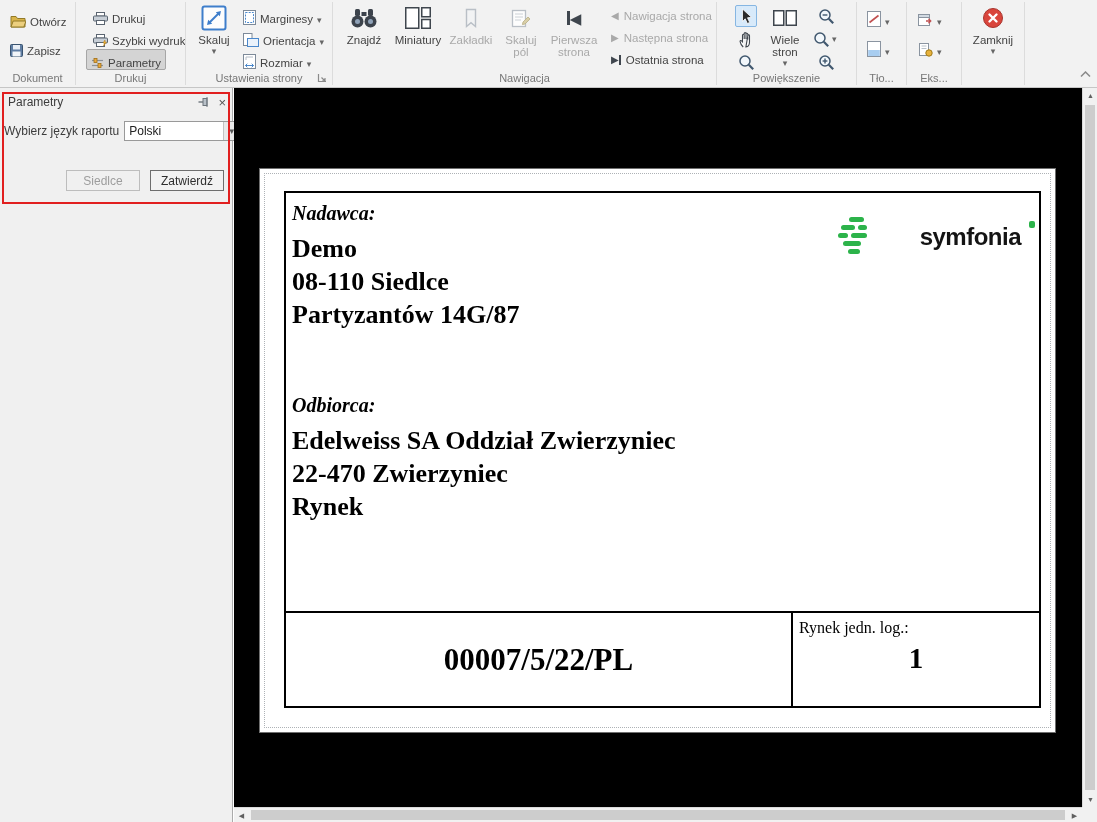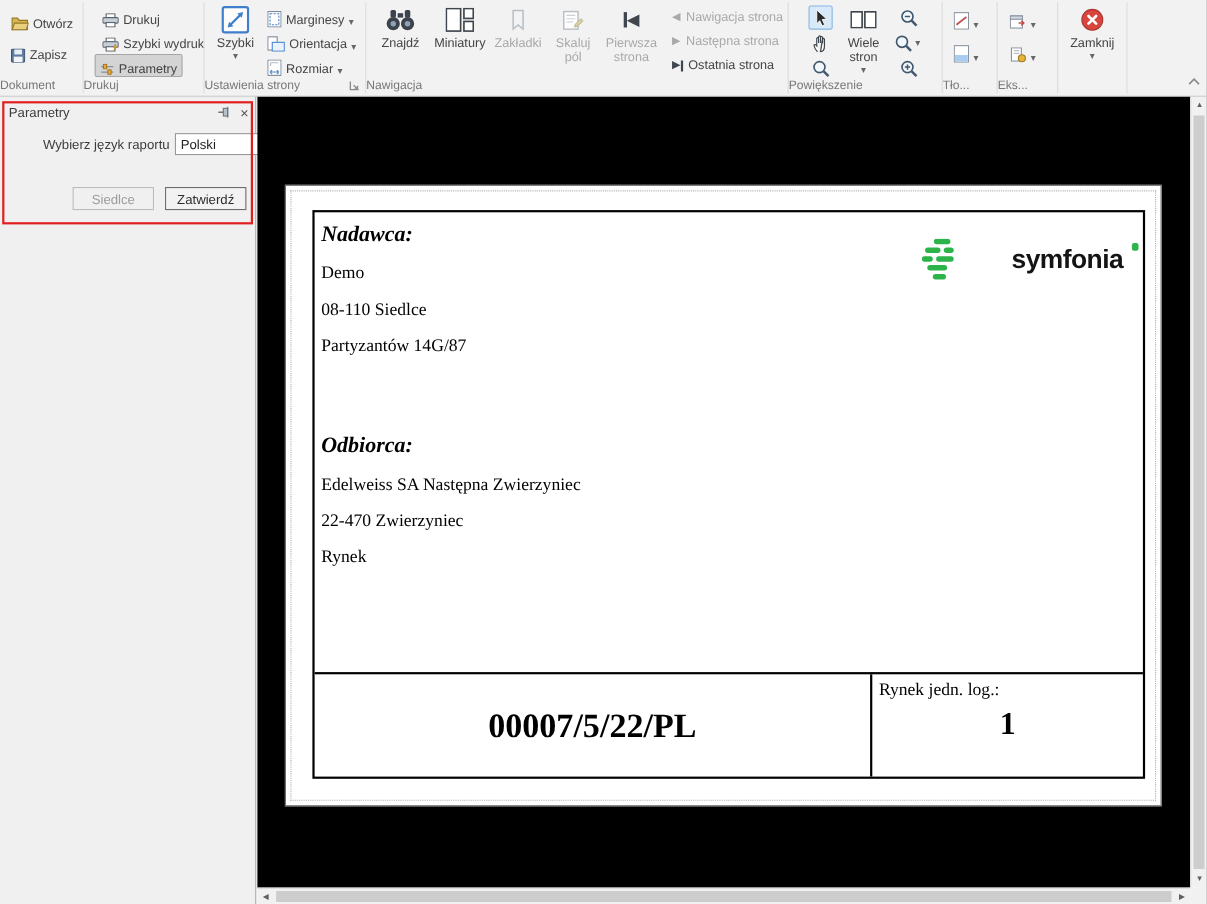--- a/index.html
+++ b/index.html
@@ -3,21 +3,21 @@
 <meta charset="utf-8">
 <style>
   * {margin:0;padding:0;box-sizing:border-box;}
   html,body {width:1097px;height:822px;}
   body {font-family:"Liberation Sans","DejaVu Sans",sans-serif;font-size:12px;color:#3c3c3c;overflow:hidden;background:#fff;cursor:default;}
   #app {position:relative;width:1097px;height:822px;}
 
   
   #ribbon {position:absolute;left:0;top:0;width:1097px;height:88px;background:#f2f2f2;border-bottom:1px solid #c6c6c6;}
   .rgroup {position:absolute;top:0;height:87px;}
-  .glabel {position:absolute;left:0;right:0;bottom:3px;font-size:11px;color:#777;white-space:nowrap;}
+  .glabel {position:absolute;left:0;right:0;bottom:3px;text-align:center;font-size:11px;color:#777;white-space:nowrap;}
   .rsep {position:absolute;top:2px;width:1px;height:83px;background:#dcdcdc;}
   .sbtn {position:absolute;display:flex;align-items:flex-end;gap:4px;height:21px;padding:0 4px;font-size:11.5px;white-space:nowrap;border:1px solid transparent;border-radius:2px;color:#444;}
   .sel {background:#d4d4d4;border-color:#a6a6a6;}
   .bbtn {position:absolute;display:flex;flex-direction:column;align-items:center;font-size:11.5px;text-align:center;border:1px solid transparent;border-radius:2px;color:#444;}
   .bbtn .icw {height:28px;display:flex;align-items:center;justify-content:center;}
   .blbl {line-height:12px;margin-top:2px;}
   .ddn {font-size:9px;color:#666;line-height:9px;margin-top:1px;}
   .dis {color:#a9a9a9 !important;}
   .tool {position:absolute;width:22px;height:22px;display:flex;align-items:center;justify-content:center;border:1px solid transparent;border-radius:2px;}
   .tool.sel2 {background:#d8eafa;border-color:#86b6e2;}
@@ -27,36 +27,36 @@
   .tri {font-size:10px;line-height:10px;}
   .navrow {position:absolute;display:flex;align-items:center;gap:5px;height:20px;font-size:11.5px;white-space:nowrap;color:#444;}
   .launcher {position:absolute;right:4px;bottom:3px;width:12px;height:12px;display:flex;align-items:center;justify-content:center;}
   .collapse-btn {position:absolute;left:1076px;top:66px;width:18px;height:16px;display:flex;align-items:center;justify-content:center;}
 
   
   #panel {position:absolute;left:0;top:88px;width:233px;height:734px;background:#f0f0f0;border-right:1px solid #ababab;}
   .phead {position:absolute;left:8px;right:6px;top:7px;display:flex;align-items:center;}
   .ptitle {flex:1;font-size:12px;color:#3c3c3c;}
   .phicon {margin-left:8px;color:#555;font-size:13px;line-height:13px;}
-  .prow {position:absolute;left:4px;top:33px;display:flex;align-items:center;gap:5px;white-space:nowrap;padding-left:35px;}
+  .prow {position:absolute;left:4px;top:33px;display:flex;align-items:center;gap:5px;white-space:nowrap;}
   .combo {width:116px;height:20px;background:#fff;border:1px solid #999;display:flex;align-items:center;}
   .combo-val {flex:1;padding-left:4px;font-size:12px;color:#222;}
   .combo-btn {width:16px;height:18px;background:#e9e9e9;border-left:1px solid #c2c2c2;display:flex;align-items:center;justify-content:center;color:#555;font-size:9px;}
   .pbtns {position:absolute;top:82px;left:0;right:8px;display:flex;justify-content:flex-end;gap:10px;}
   .btn {width:74px;height:21px;font-size:12px;font-family:inherit;background:#f0f0f0;border:1px solid #bdbdbd;color:#9d9d9d;}
   .btn.primary {border-color:#6e6e6e;color:#2e2e2e;background:#f2f2f2;}
   .redbox {position:absolute;left:2px;top:4px;width:228px;height:112px;border:2px solid #e11f1f;pointer-events:none;z-index:6;}
 
   
   #preview {position:absolute;left:234px;top:88px;width:848px;height:719px;background:#000000;}
   #page {position:absolute;left:25px;top:80px;width:797px;height:565px;background:#fff;border:1px solid #6f6f6f;}
   .mguide {position:absolute;left:4px;top:4px;right:4px;bottom:4px;border:1px dotted #aeb2b6;}
   #cframe {position:absolute;left:24px;top:22px;width:757px;height:517px;border:2px solid #000;font-family:"Liberation Serif","DejaVu Serif",serif;color:#000;}
   .doc-label {font-size:20px;font-weight:bold;font-style:italic;line-height:24px;margin-bottom:7px;}
-  .doc-line {font-size:16px;font-weight:normal;line-height:33px;}
+  .doc-line {font-size:26px;font-weight:bold;line-height:33px;}
   .sender {position:absolute;left:6px;top:8px;}
   .recipient {position:absolute;left:6px;top:200px;}
   .logo {position:absolute;right:18px;top:24px;display:flex;align-items:center;gap:10px;}
   .logo-text-wrap {position:relative;font-family:"Liberation Sans",sans-serif;font-size:24px;font-weight:600;color:#141414;letter-spacing:-0.5px;line-height:40px;margin-left:40px;}
   .idot {position:absolute;left:109px;top:4px;width:6px;height:7px;background:#2cb34a;border-radius:2px;}
   .brow {position:absolute;left:0;right:0;bottom:0;height:95px;border-top:2px solid #000;display:flex;}
   .cellnum {width:505px;display:flex;align-items:center;justify-content:center;font-size:31px;font-weight:bold;}
   .cellunit {flex:1;border-left:2px solid #000;padding:5px 6px;}
   .unitlbl {font-size:16px;line-height:19px;}
   .unitval {text-align:center;font-size:29px;font-weight:bold;margin-top:5px;}
@@ -141,21 +141,21 @@
     <div class="rgroup" style="left:186px;width:146px">
       <div class="bbtn" style="left:6px;top:3px;width:44px">
         <span class="icw">
             <svg width="26" height="26" viewBox="0 0 26 26">
               <rect x="1.5" y="1.5" width="23" height="23" rx="2" fill="#fdfdfd" stroke="#3e7ecb" stroke-width="2"></rect>
               <line x1="8.5" y1="17.5" x2="17.5" y2="8.5" stroke="#3e7ecb" stroke-width="2"></line>
               <path d="M6 20l1.2-5.2 4 4z" fill="#3e7ecb"></path>
               <path d="M20 6l-1.2 5.2-4-4z" fill="#3e7ecb"></path>
             </svg>
           </span>
-        <span class="blbl">Szybki</span>
+        <span class="blbl">Skaluj</span>
         <span class="ddn">▾</span>
       </div>
       <div class="sbtn" style="left:52px;top:5px">
         <span>
             <svg width="13" height="15" viewBox="0 0 13 15">
               <rect x="0.5" y="0.5" width="12" height="14" fill="#fff" stroke="#7d8a99"></rect>
               <rect x="2.5" y="2.5" width="8" height="10" fill="none" stroke="#4a88cc" stroke-dasharray="2 1.2"></rect>
             </svg>
           </span>
         <span>Marginesy</span>
@@ -451,21 +451,21 @@
                   <rect x="13" y="16" width="16" height="5" rx="2.5"></rect>
                   <rect x="5" y="24" width="18" height="5" rx="2.5"></rect>
                   <rect x="10" y="32" width="12" height="5" rx="2.5"></rect>
                 </g>
               </svg>
             </span>
           <span class="logo-text-wrap"><span>symfonia</span><span class="idot"></span></span>
         </div>
         <div class="recipient">
           <div class="doc-label">Odbiorca:</div>
-          <div class="doc-line">Edelweiss SA Następna Zwierzyniec</div>
+          <div class="doc-line">Edelweiss SA Oddział Zwierzyniec</div>
           <div class="doc-line">22-470 Zwierzyniec</div>
           <div class="doc-line">Rynek</div>
         </div>
         <div class="brow">
           <div class="cellnum">
             <span>00007/5/22/PL</span>
           </div>
           <div class="cellunit">
             <div class="unitlbl">Rynek jedn. log.:</div>
             <div class="unitval">1</div>

